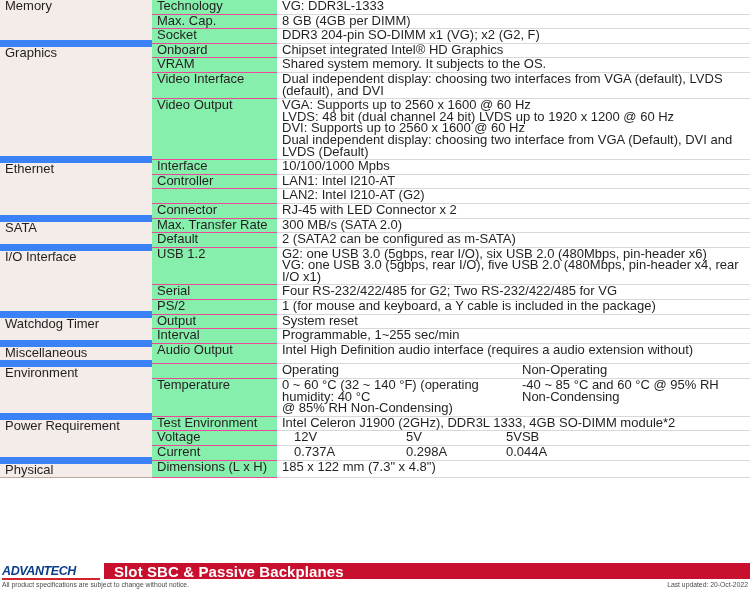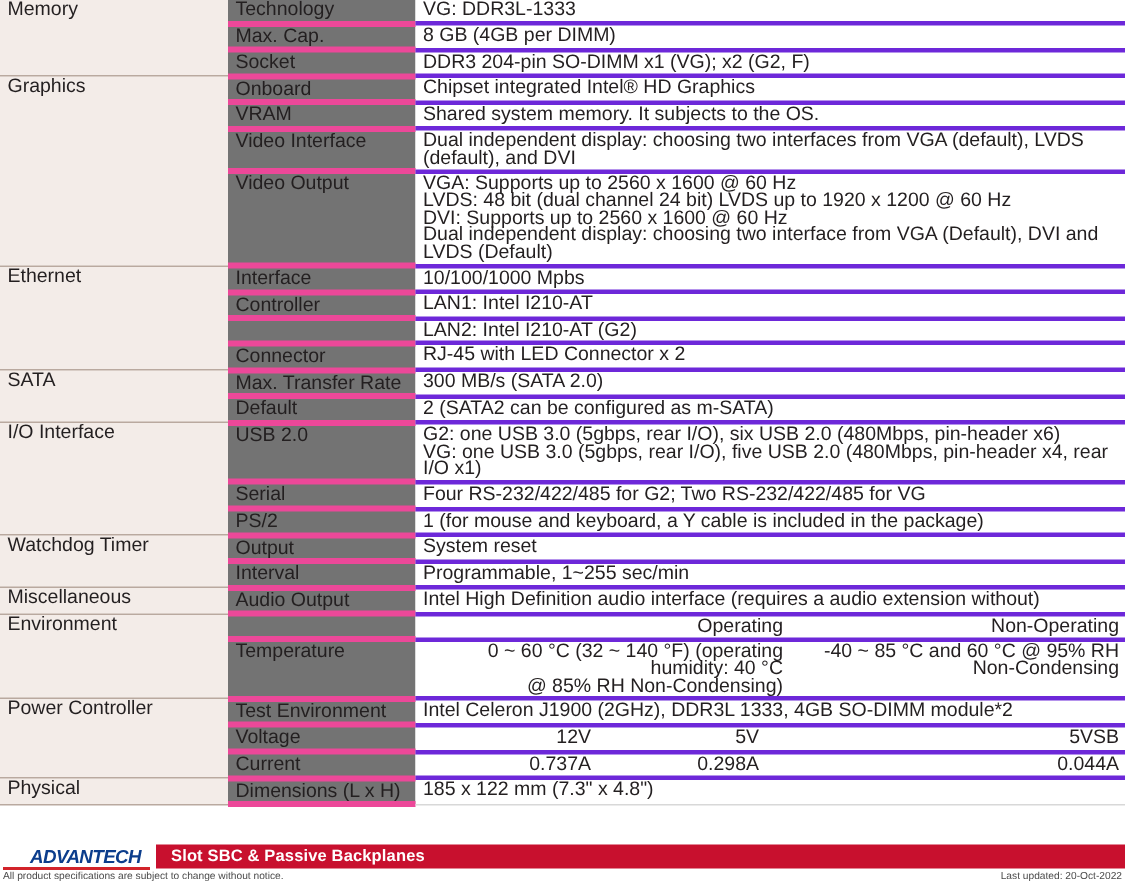--- a/index.html
+++ b/index.html
@@ -22,42 +22,41 @@
     table-layout: fixed;
   }
   .spec-table td {
     vertical-align: top;
     padding: 0 4px 2px 5px;
     line-height: 11.6px;
     font-size: 13px;
   }
   .cat-cell {
     background: #f3ece8;
-    border-top: 1px solid #3b82f6;
+    border-top: 7px solid #3b82f6;
     border-bottom: 1px solid #b9a99f;
     font-size: 9px;
     padding-left: 8px;
     color: #231f20;
   }
   .sub-cell {
     border-top: 1px solid #d8d8d8;
-    border-bottom: 4px solid #ec4899;
-    background: #737373;
+    border-bottom: 1px solid #ec4899;
+    background: #86efac;
   }
   .val-cell {
-    border-top: 3px solid #6d28d9;
+    border-top: 1px solid #6d28d9;
     border-bottom: 1px solid #d8d8d8;
     background: #ffffff;
   }
   .no-top {
     border-top: none;
   }
   .valwrap {
     display: flex;
-    text-align: right;
   }
   .valcol1 { width: 240px; flex: 0 0 240px; }
   .valcol2 { width: 100px; flex: 0 0 100px; margin-left: 12px; }
   .valcol3 { flex: 1 1 auto; }
   .line { display: block; }
 
   
   .footer {
     position: absolute;
     left: 0;
@@ -77,36 +76,36 @@
     align-items: center;
     position: relative;
   }
   .logo-text {
     font-family: "Liberation Sans", sans-serif;
     font-weight: bold;
     font-style: italic;
     font-size: 12.5px;
     letter-spacing: -0.4px;
     color: #0b3d8c;
-    padding-left: 20px;
+    padding-left: 2px;
   }
   .logo-bar {
     position: absolute;
     left: 2px;
     bottom: -1px;
     width: 98px;
     height: 2.5px;
     background: #d2232a;
   }
   .footer-title {
     flex: 1 1 auto;
     background: #c8102e;
     color: #ffffff;
     font-weight: bold;
-    font-size: 11px;
+    font-size: 15px;
     display: flex;
     align-items: center;
     padding-left: 10px;
     letter-spacing: 0.1px;
   }
   .footer-note {
     display: flex;
     justify-content: space-between;
     align-items: center;
     padding: 2px 2px 3px 2px;
@@ -185,21 +184,21 @@
       <td class="sub-cell">Max. Transfer Rate</td>
       <td class="val-cell">300 MB/s (SATA 2.0)</td>
     </tr>
     <tr>
       <td class="sub-cell">Default</td>
       <td class="val-cell">2 (SATA2 can be configured as m-SATA)</td>
     </tr>
 
     <tr>
       <td class="cat-cell" rowspan="3">I/O Interface</td>
-      <td class="sub-cell">USB 2.0</td>
+      <td class="sub-cell">USB 1.2</td>
       <td class="val-cell">
         <span class="line">G2: one USB 3.0 (5gbps, rear I/O), six USB 2.0 (480Mbps, pin-header x6)</span>
         <span class="line">VG: one USB 3.0 (5gbps, rear I/O), five USB 2.0 (480Mbps, pin-header x4, rear I/O x1)</span>
       </td>
     </tr>
     <tr>
       <td class="sub-cell">Serial</td>
       <td class="val-cell">Four RS-232/422/485 for G2; Two RS-232/422/485 for VG</td>
     </tr>
     <tr>
@@ -240,21 +239,21 @@
           <div class="valcol1">
             <span class="line">0 ~ 60 °C (32 ~ 140 °F) (operating humidity: 40 °C</span>
             <span class="line">@ 85% RH Non-Condensing)</span>
           </div>
           <div class="valcol3">-40 ~ 85 °C and 60 °C @ 95% RH Non-Condensing</div>
         </div>
       </td>
     </tr>
 
     <tr>
-      <td class="cat-cell" rowspan="3">Power Controller</td>
+      <td class="cat-cell" rowspan="3">Power Requirement</td>
       <td class="sub-cell">Test Environment</td>
       <td class="val-cell">Intel Celeron J1900 (2GHz), DDR3L 1333, 4GB SO-DIMM module*2</td>
     </tr>
     <tr>
       <td class="sub-cell">Voltage</td>
       <td class="val-cell">
         <div class="valwrap">
           <div class="valcol2">12V</div>
           <div class="valcol2">5V</div>
           <div class="valcol3">5VSB</div>

